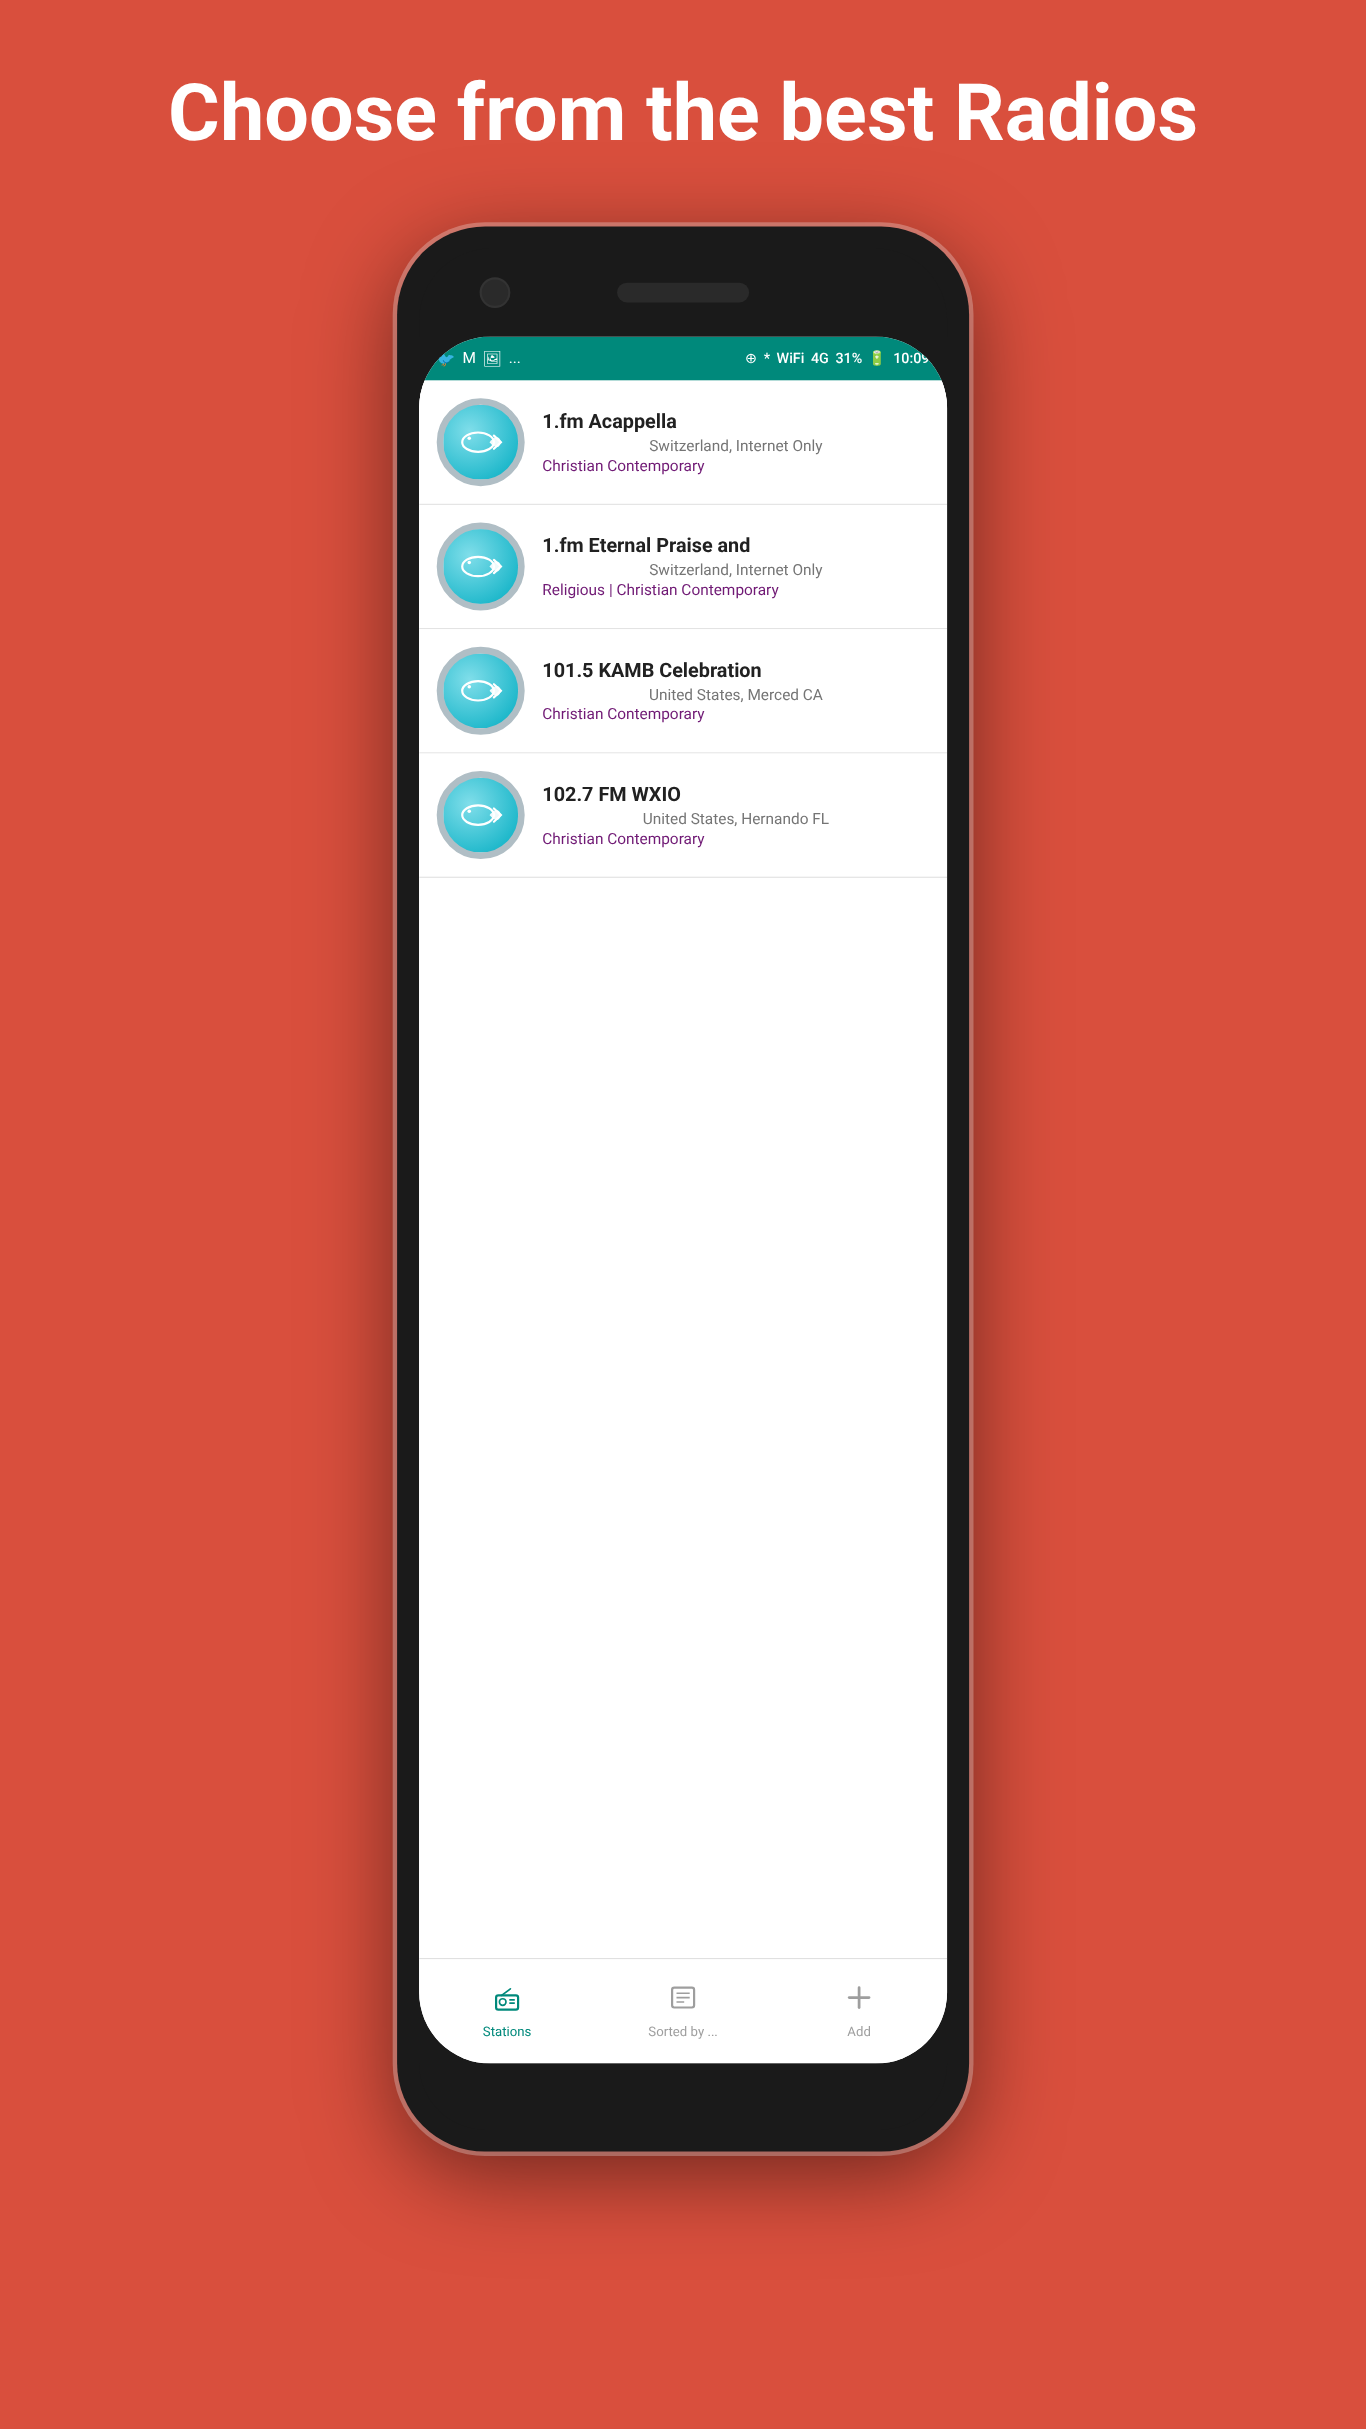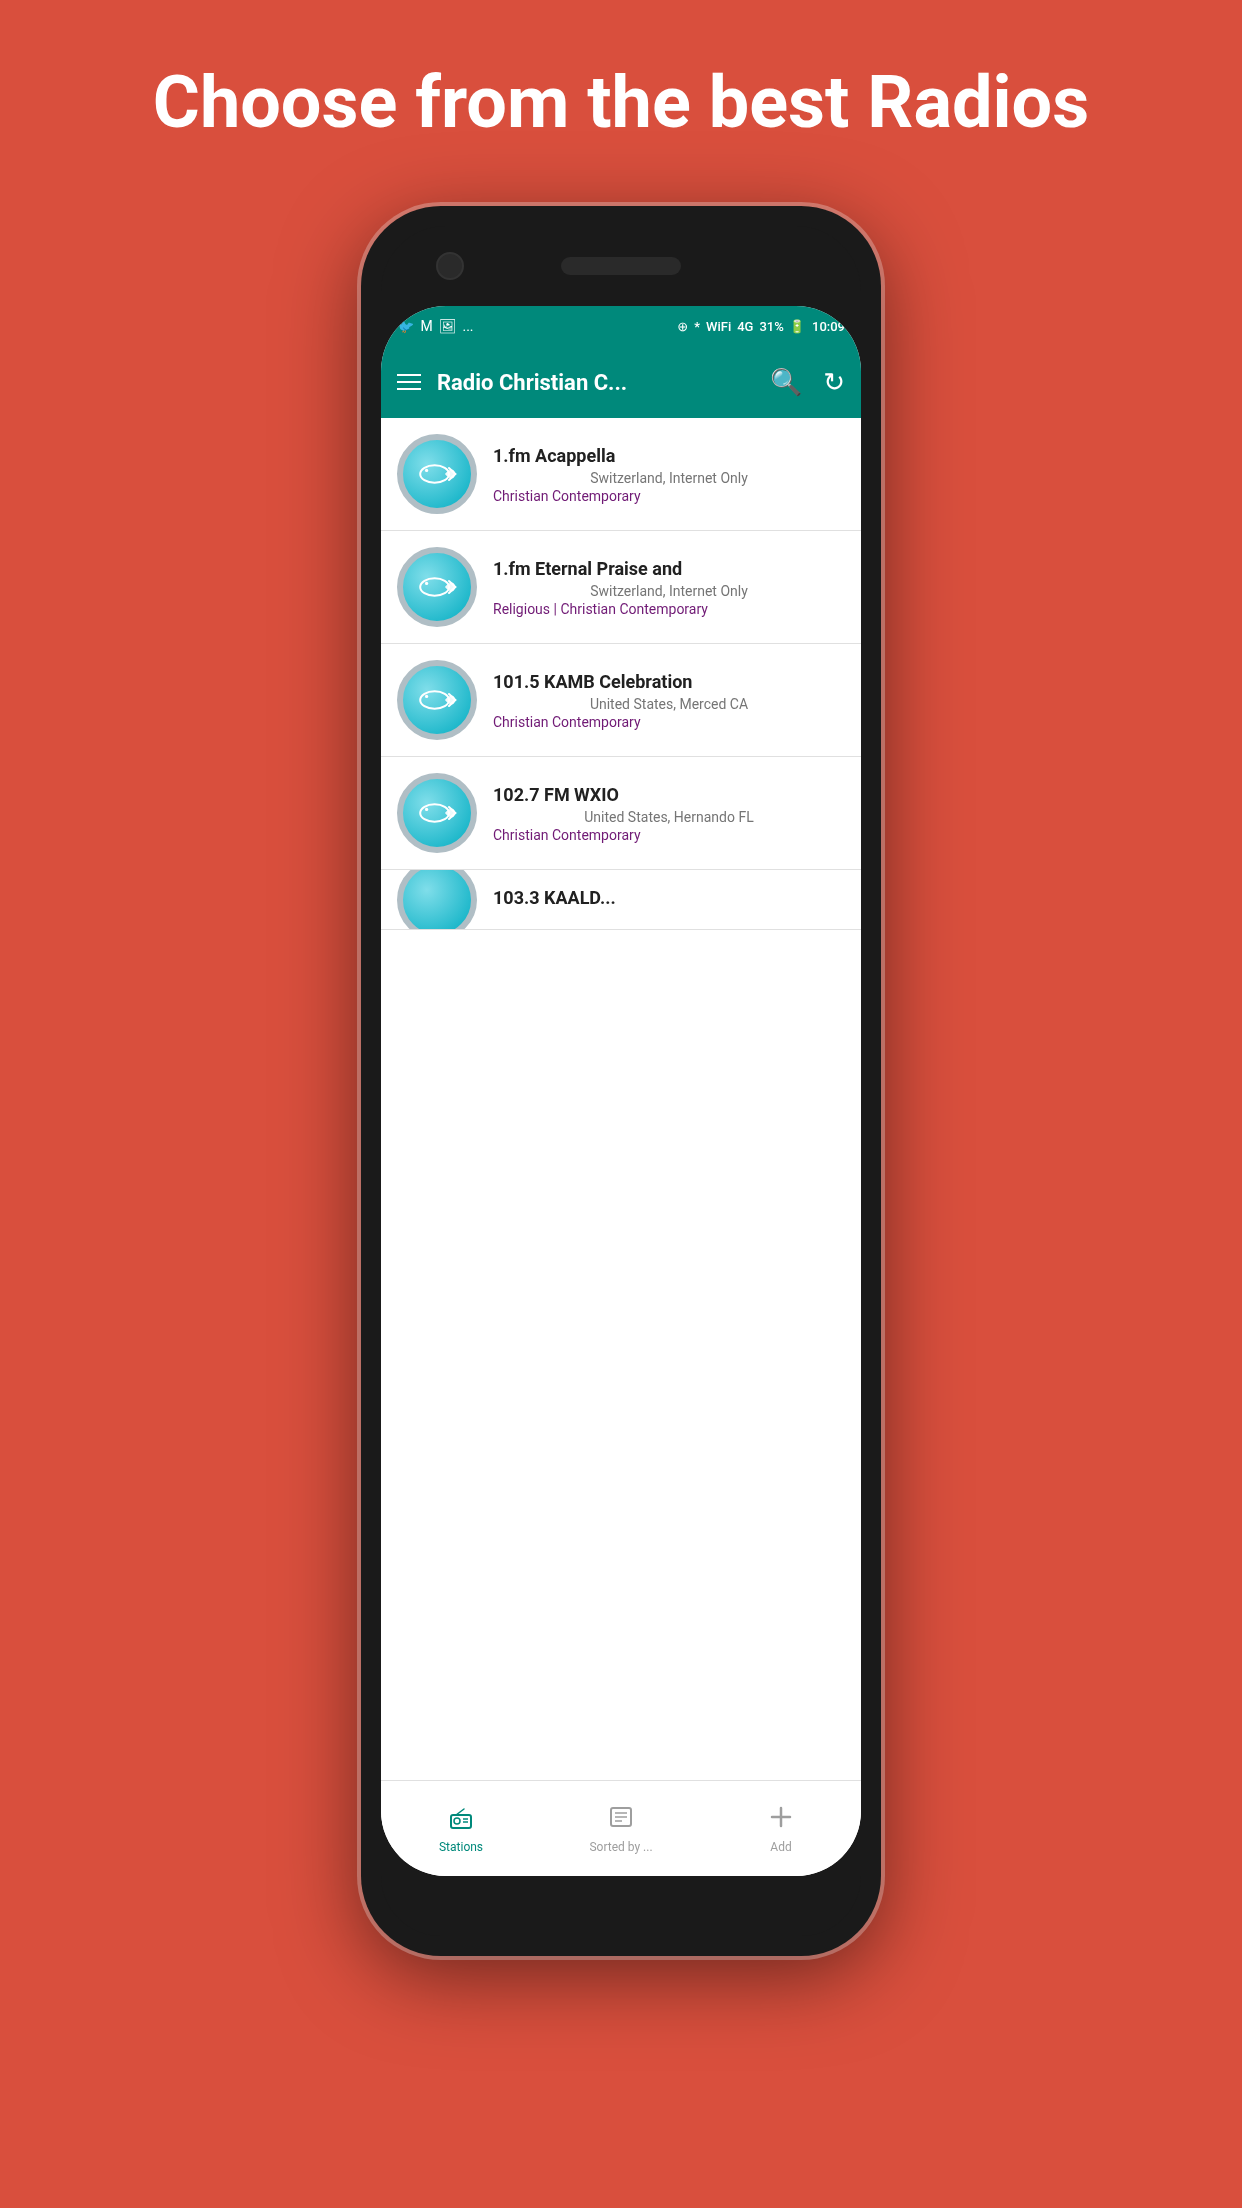--- a/index.html
+++ b/index.html
@@ -327,32 +327,20 @@
         <span>⊕</span>
         <span>*</span>
         <span>WiFi</span>
         <span>4G</span>
         <span>31%</span>
         <span>🔋</span>
         <span>10:09</span>
       </div>
     </div>
 
-    <div class="app-bar">
-      <div class="hamburger-icon">
-        <span></span>
-        <span></span>
-        <span></span>
-      </div>
-      <div class="app-title">Radio Christian C...</div>
-      <div class="app-bar-icons">
-        <span class="app-bar-icon">🔍</span>
-        <span class="app-bar-icon">↻</span>
-      </div>
-    </div>
 
 
     <div class="station-list">
 
       <div class="station-item">
         <div class="station-logo">
           <svg class="fish-svg" viewBox="0 0 50 35">
             <path d="M35 17.5 C35 17.5 45 5 48 17.5 C45 30 35 17.5 35 17.5Z" fill="white" opacity="0.9"></path>
             <ellipse cx="22" cy="17.5" rx="18" ry="11" fill="none" stroke="white" stroke-width="2.5"></ellipse>
             <circle cx="12" cy="13" r="2" fill="white"></circle>
@@ -407,26 +395,20 @@
             <path d="M40 10 L48 17.5 L40 25" fill="none" stroke="white" stroke-width="2.5" stroke-linecap="round"></path>
           </svg>
         </div>
         <div class="station-info">
           <div class="station-name">102.7 FM WXIO</div>
           <div class="station-country">United States, Hernando FL</div>
           <div class="station-genre">Christian Contemporary</div>
         </div>
       </div>
 
-      <div class="station-item partial">
-        <div class="station-logo" style="width:80px;height:80px;border-radius:50%;background:radial-gradient(circle at 35% 35%,#80DEEA,#00ACC1);border:6px solid #B0BEC5;flex-shrink:0;margin-right:16px;"></div>
-        <div class="station-info">
-          <div class="station-name">103.3 KAALD...</div>
-        </div>
-      </div>
 
     </div>
 
     <div class="bottom-nav">
 
       <div class="nav-item">
         <span class="nav-icon active">
           
           <svg width="26" height="26" viewBox="0 0 26 26" fill="none">
             <rect x="3" y="11" width="20" height="13" rx="2" stroke="#00897B" stroke-width="2" fill="none"></rect>

